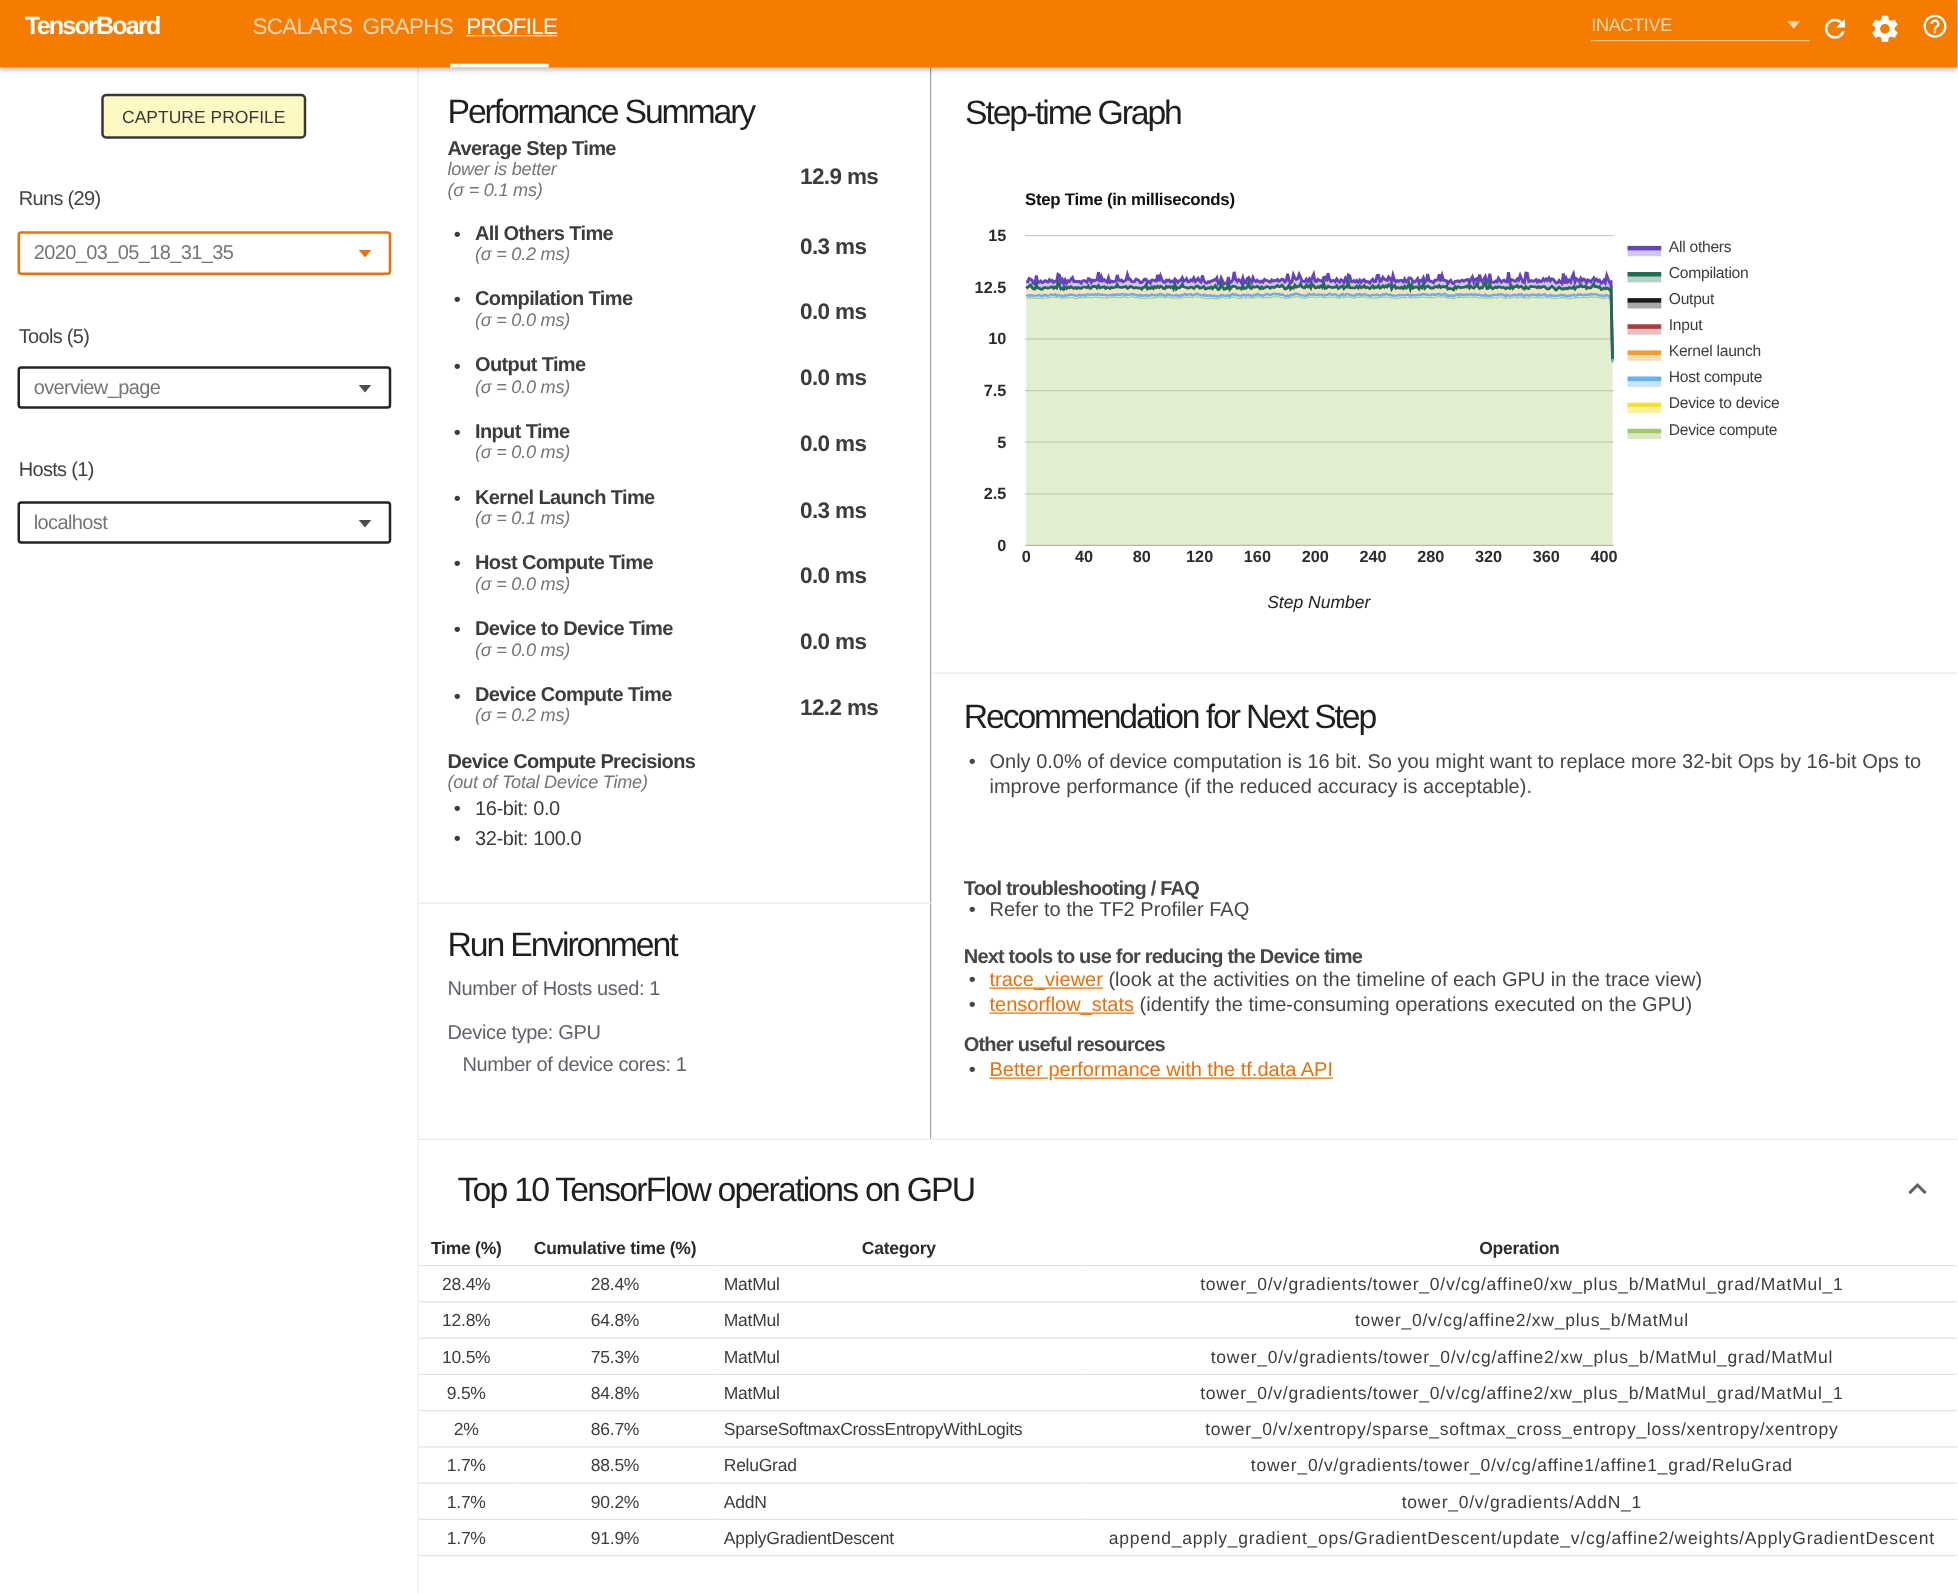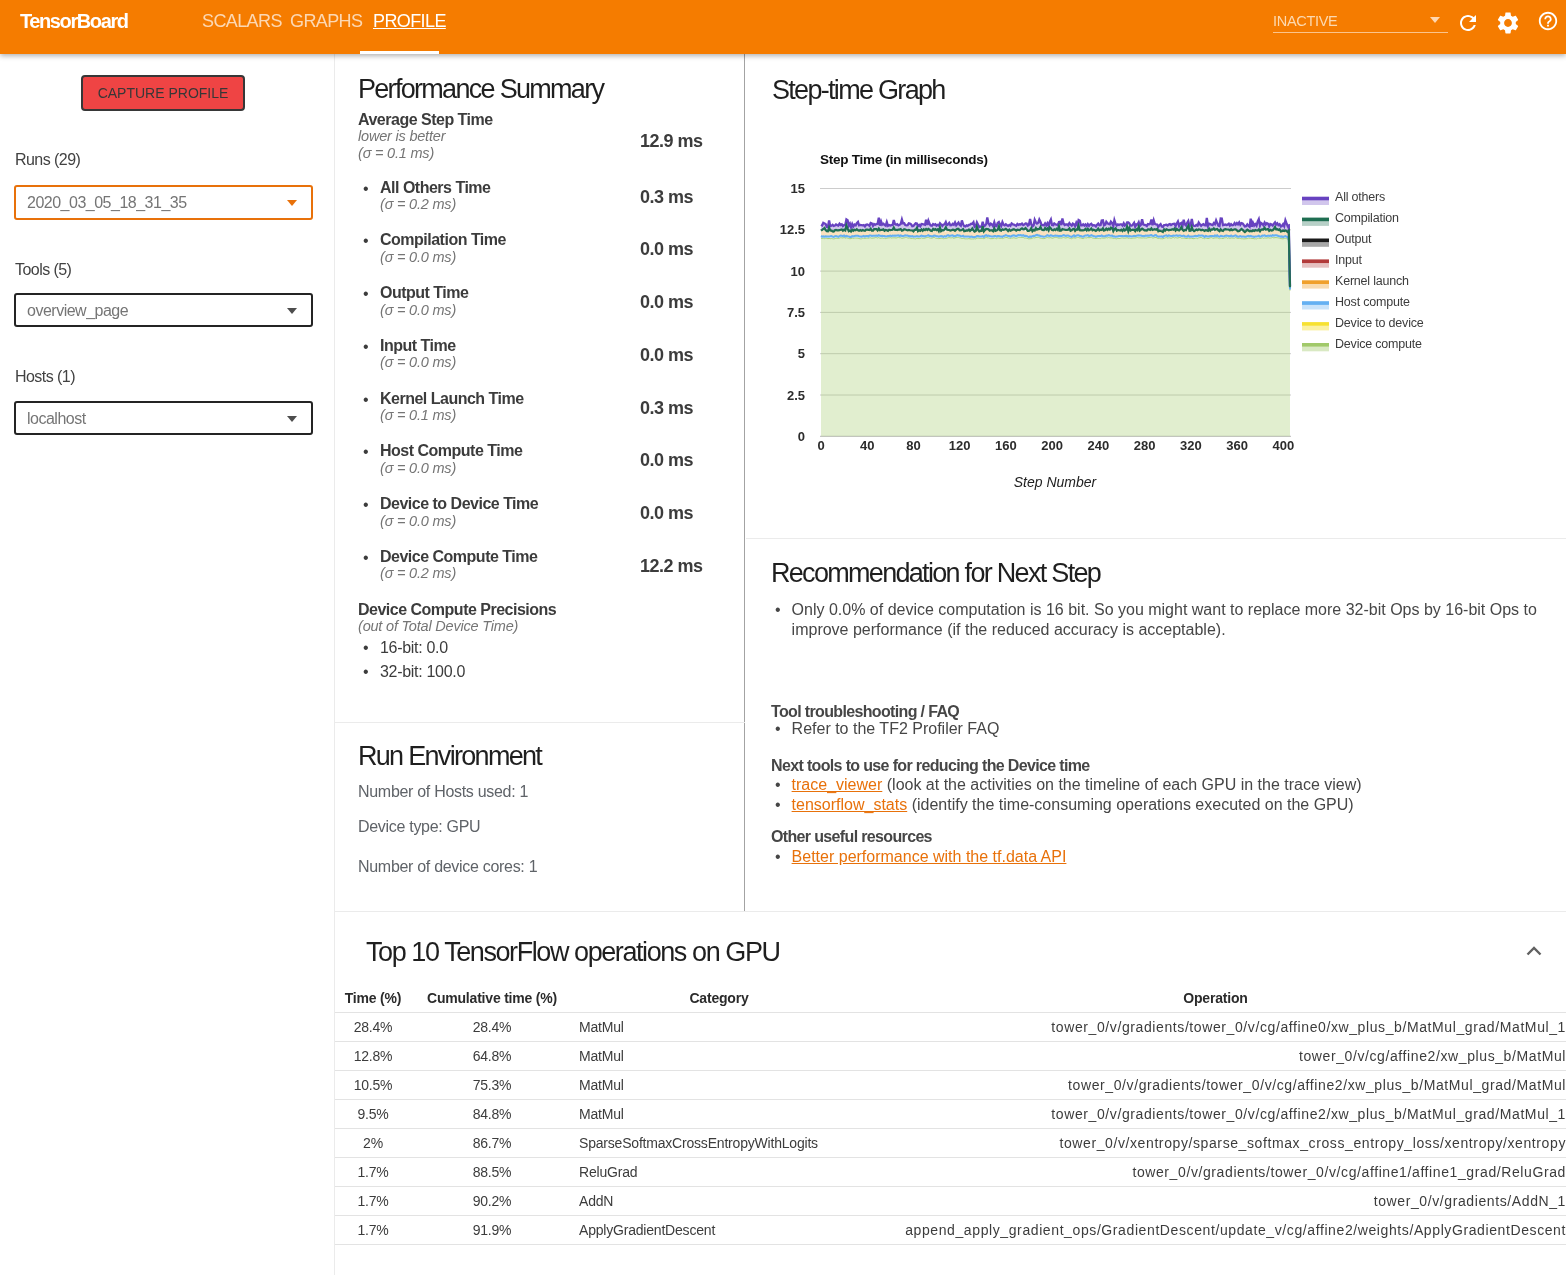--- a/index.html
+++ b/index.html
@@ -11,21 +11,21 @@
 #logo { position:absolute; left:20px; top:10.6px; line-height:1; font-size:20px; font-weight:bold; color:#fff; letter-spacing:-1.4px; }
 .tab { position:absolute; top:12px; line-height:1; font-size:18px; letter-spacing:-0.6px; color:rgba(255,255,255,0.7); }
 .tab.active { color:#fff;text-decoration:underline; }
 #tabu { position:absolute; left:360px; top:51px; width:79px; height:3px; background:#fff; }
 #inactive { position:absolute; left:1273px; top:10px; width:175px; color:#fcd9b0; font-size:14.5px; letter-spacing:-0.3px; line-height:22px; border-bottom:1px solid rgba(255,255,255,0.55); height:23px; }
 #inactive .arr { position:absolute; right:8px; top:7px; width:0; height:0; border-left:5.5px solid transparent; border-right:5.5px solid transparent; border-top:6px solid #ffd7b0; }
 .hicon { position:absolute; width:24px; height:24px; }
 
 
 #side { position:absolute; left:0; top:54px; width:335px; height:1221px; border-right:1px solid #ebebeb; background:#fff; }
-#capture { position:absolute; left:81px; top:21px; width:164px; height:36px; border:2px solid #373737; border-radius:4px; background:#ef4444; font-size:14px; color:#373737; text-align:center; line-height:32px; }
+#capture { position:absolute; left:81px; top:21px; width:164px; height:36px; border:2px solid #373737; border-radius:4px; background:#fef9c3; font-size:14px; color:#373737; text-align:center; line-height:32px; }
 .slabel { position:absolute; left:15px; font-size:16px; color:#424242; letter-spacing:-0.55px; }
 .sel { position:absolute; left:14px; width:299px; height:34px; border:2px solid #242424; border-radius:3px; background:#fff; font-size:16px; color:#757575; line-height:31px; padding-left:11px; letter-spacing:-0.5px; }
 .sel .arr { position:absolute; right:14px; top:13px; width:0; height:0; border-left:5.5px solid transparent; border-right:5.5px solid transparent; border-top:6px solid #4d4d4d; }
 #runsel { border-color:#e8710a; }
 #runsel .arr { border-top-color:#e8710a; }
 
 
 #main { position:absolute; left:335px; top:54px; width:1231px; height:1221px; }
 #lcol { position:absolute; left:0; top:0; width:410px; height:857px; border-right:1px solid #a3a3a3; }
 #lcol-div { position:absolute; left:0; top:668px; width:410px; height:1px; background:#ebebeb; }
@@ -75,21 +75,21 @@
 #top10 h2 { position:absolute; left:31px; top:26.5px; }
 #chev { position:absolute; left:1191px; top:34px; }
 #t10 { position:absolute; left:0; top:72px; width:1231px; border-collapse:collapse; table-layout:fixed; font-size:14px; color:#3c3c3c; }
 #t10 th { font-weight:bold; color:#2b2b2b; }
 #t10 th, #t10 td { height:28.9px; padding:0; border-bottom:1px solid #e3e3e3; letter-spacing:-0.2px; white-space:nowrap; }
 #t10 .c1 { width:76px; text-align:center; }
 #t10 .c2 { width:162px; text-align:center; }
 #t10 .c3 { width:292px; }
 #t10 th.c3 { text-align:center; }
 #t10 td.c3 { text-align:left; padding-left:6px; }
-#t10 .c4 { text-align:right; }
+#t10 .c4 { text-align:center; }
 #t10 th.c4 { text-align:center; padding-left:0; }
 #t10 td.c4 { padding-left:4px; letter-spacing:0.6px; }
 </style>
 </head>
 <body>
 <div id="page">
 
   <div id="hdr">
     <div id="logo">TensorBoard</div>
     <div class="tab" style="left:202px;">SCALARS</div>
@@ -202,21 +202,21 @@
             <li>16-bit: 0.0</li>
             <li>32-bit: 100.0</li>
           </ul>
         </div>
       </div>
       <div id="lcol-div"></div>
       <div id="runenv">
         <h2>Run Environment</h2>
         <div class="renv" style="top:61px;">Number of Hosts used: 1</div>
         <div class="renv" style="top:96px;">Device type: GPU</div>
-        <div class="renv" style="top:136px;">Number of device cores: 1</div>
+        <div class="renv" style="top:122px;margin-left:12px;">Number of device cores: 1</div>
       </div>
     </div>
 
     <div id="rcol">
       <div id="stg">
         <h2>Step-time Graph</h2>
         <svg class="chart" width="821" height="478" viewBox="0 0 821 478" font-family="Liberation Sans, sans-serif">
             <line x1="75" y1="376.3" x2="546" y2="376.3" stroke="#b7b7b7" stroke-width="1"></line>
             <line x1="75" y1="335.0" x2="546" y2="335.0" stroke="#cccccc" stroke-width="1"></line>
             <line x1="75" y1="293.7" x2="546" y2="293.7" stroke="#cccccc" stroke-width="1"></line>

